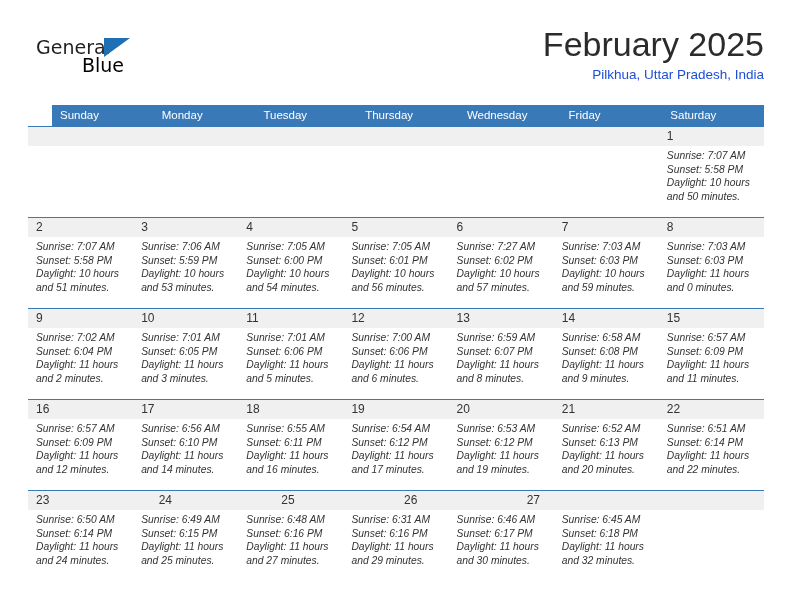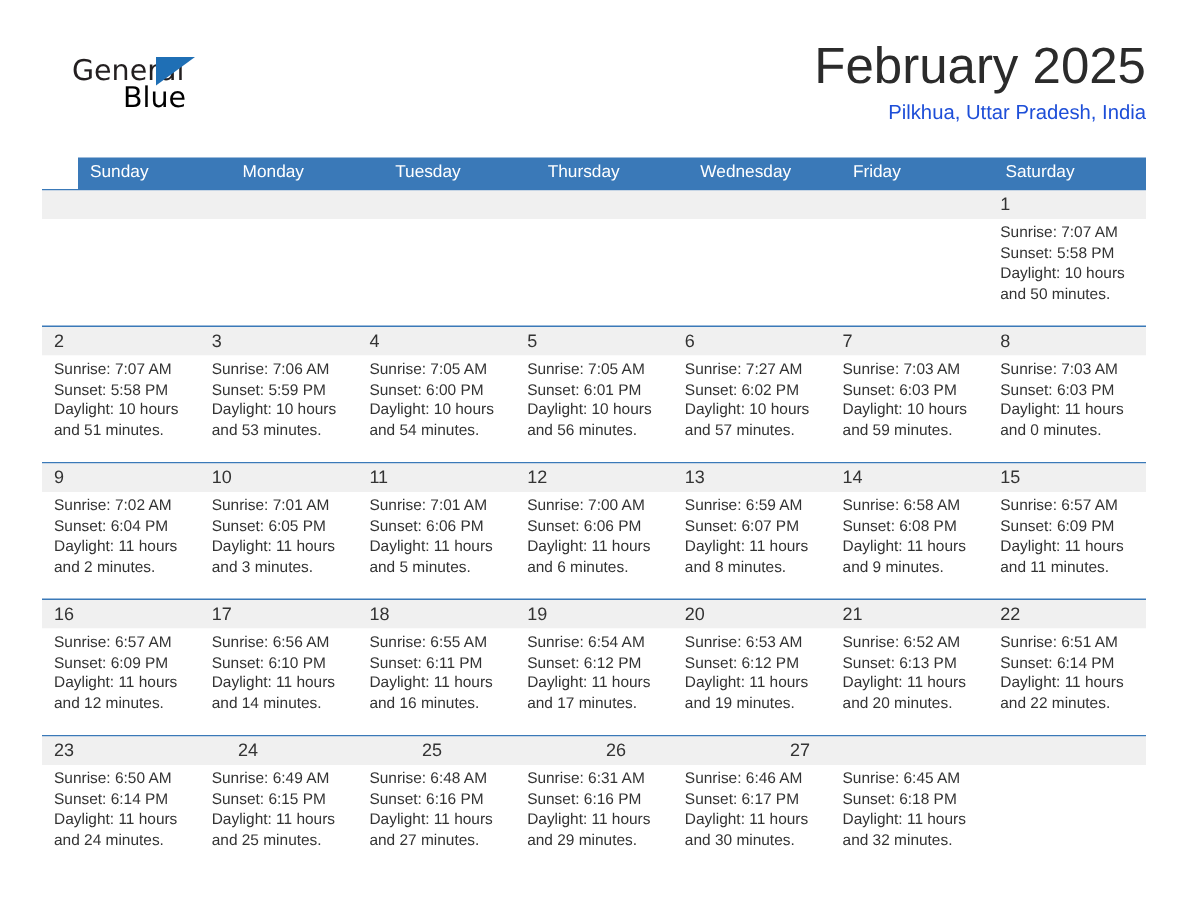--- a/index.html
+++ b/index.html
@@ -31,21 +31,21 @@
   }
   .brand {
     position: absolute;
     left: 8px;
     top: 8px;
     width: 130px;
     height: 46px;
   }
   .brand-general {
     position: absolute;
-    left: 12px;
+    left: 0;
     top: 0;
     font-size: 19px;
     letter-spacing: 0px;
     color: #231f20;
     font-family: "DejaVu Sans", sans-serif;
   }
   .brand-blue {
     position: absolute;
     left: 46px;
     top: 18px;
@@ -129,20 +129,21 @@
     padding-left: 8px;
     box-sizing: border-box;
   }
   .body-cell {
     flex: 1 1 0;
     padding: 3px 6px 0 8px;
     box-sizing: border-box;
     font-size: 10.3px;
     line-height: 13.6px;
     color: #333333;
+    font-style: italic;
   }
   .body-cell .ln {
     white-space: nowrap;
   }
 </style>
 </head>
 <body>
 
 <div class="page">
 

